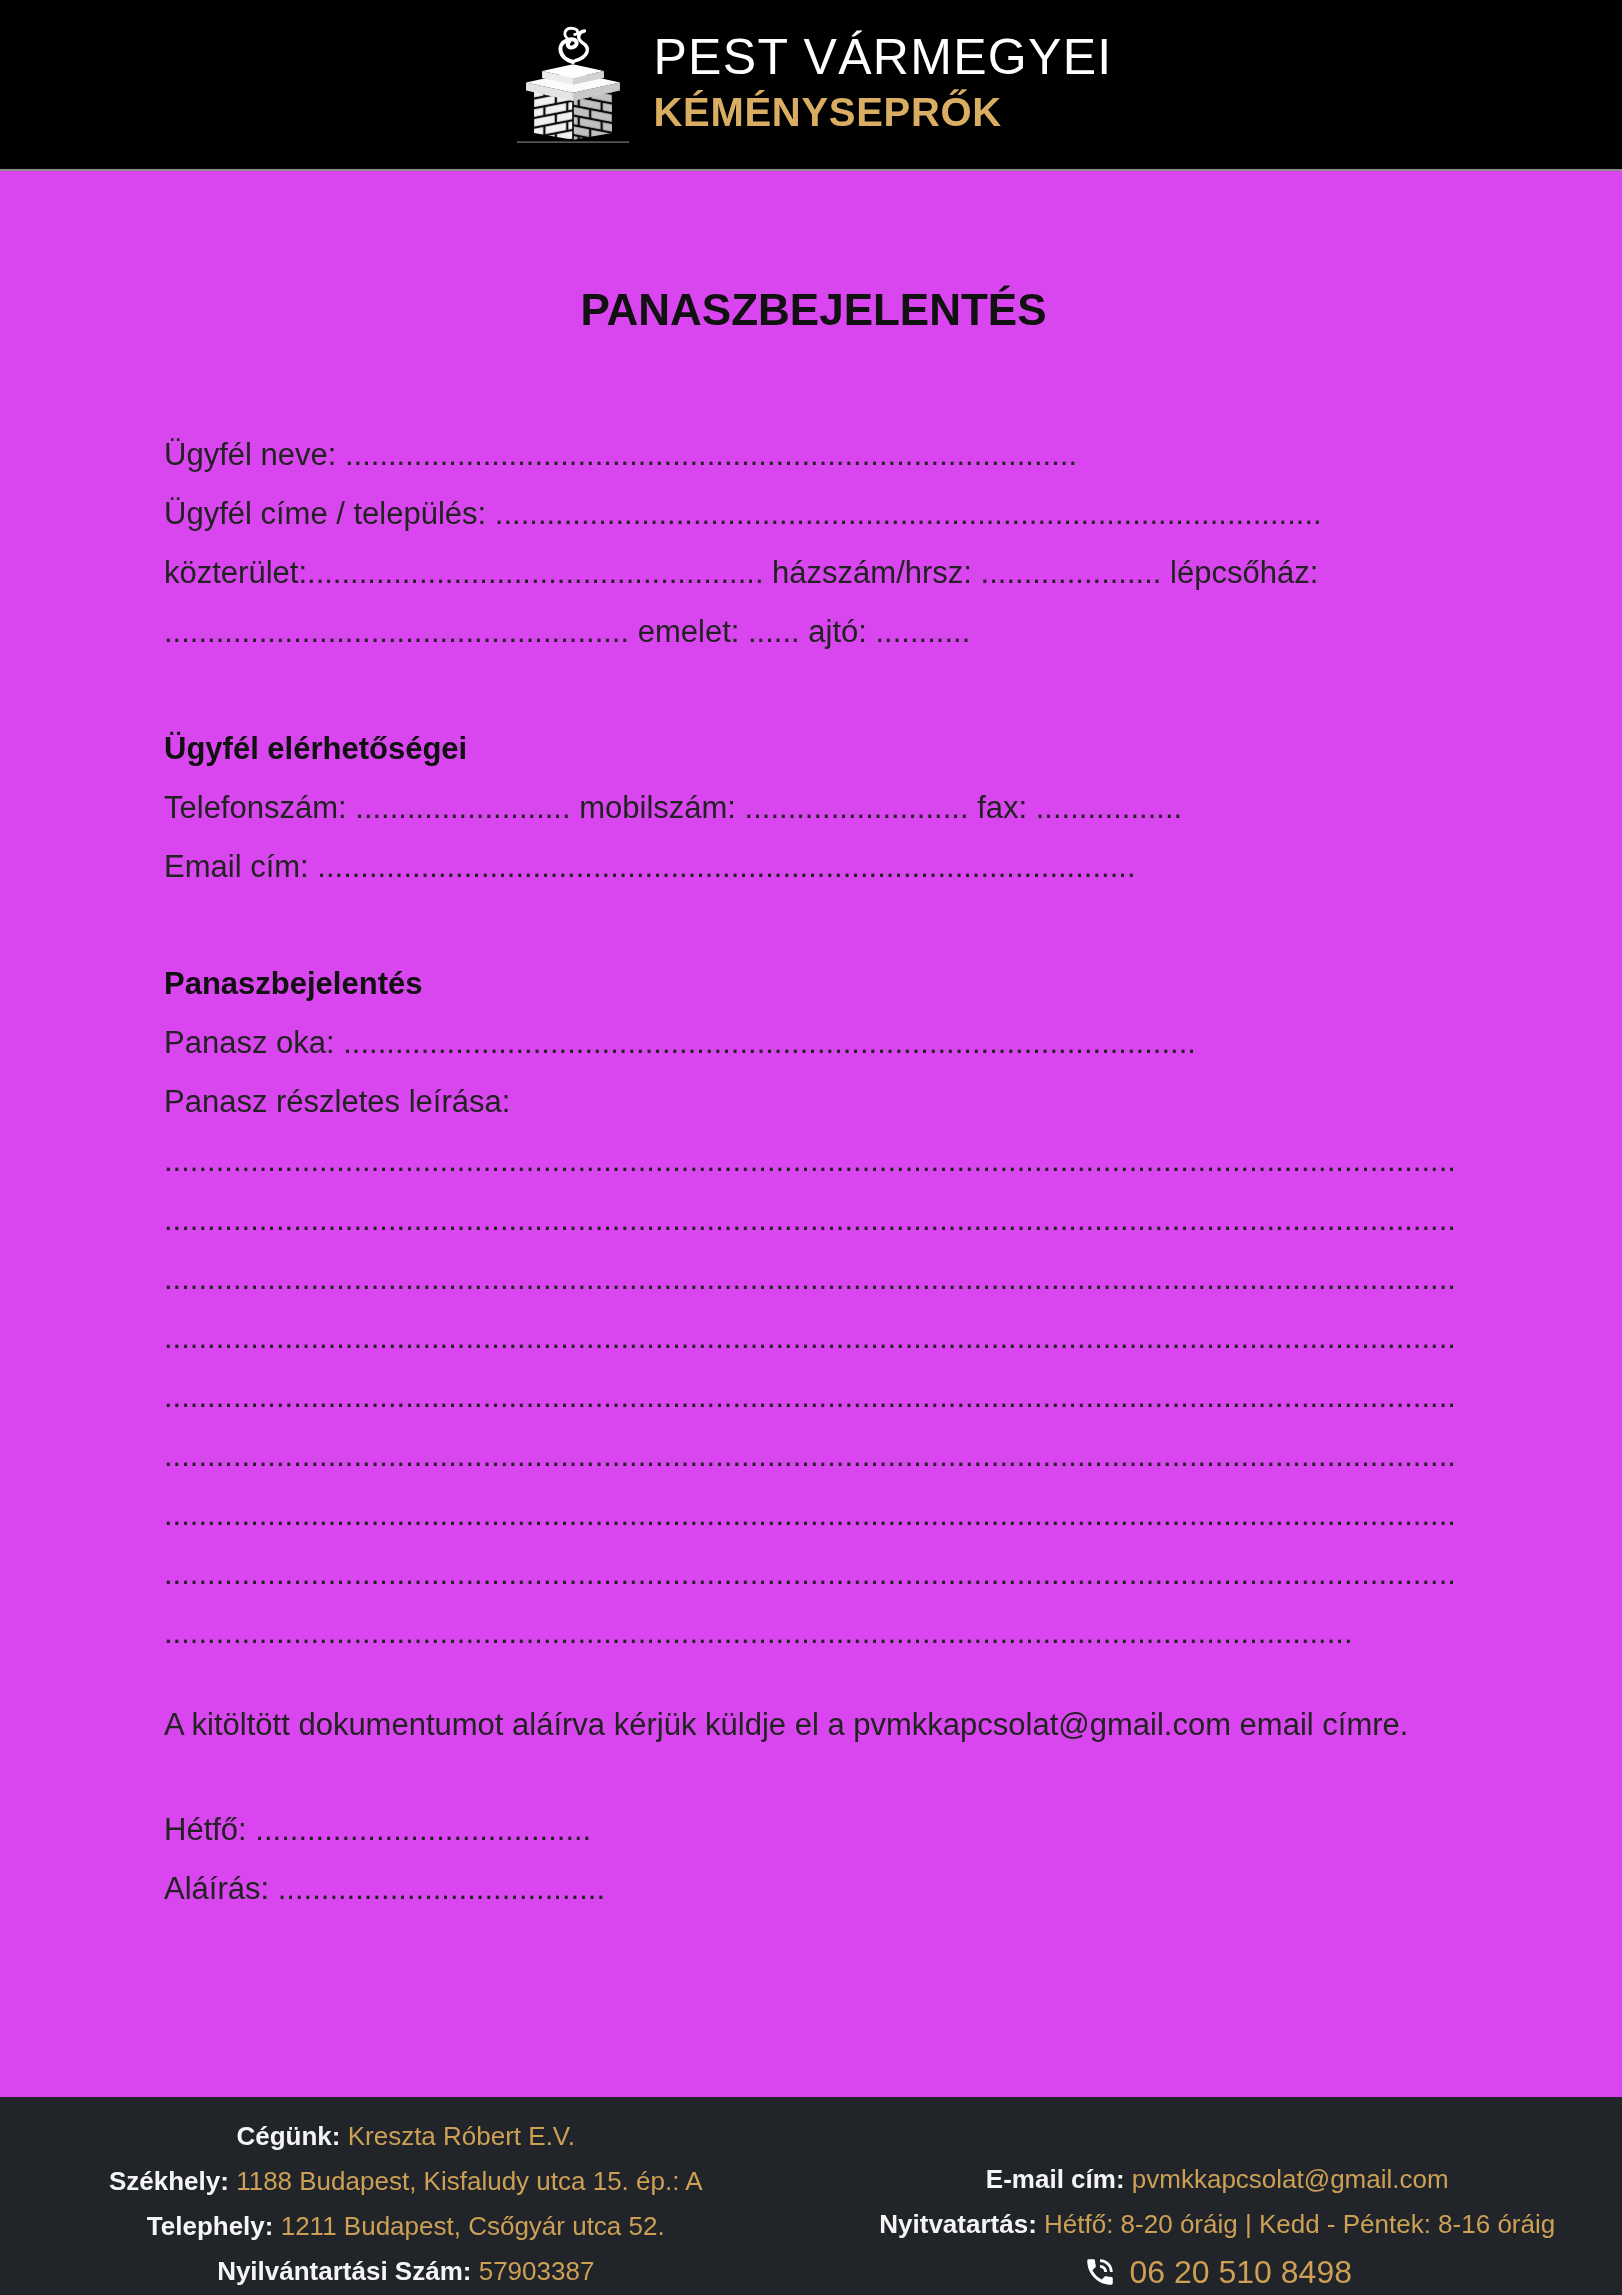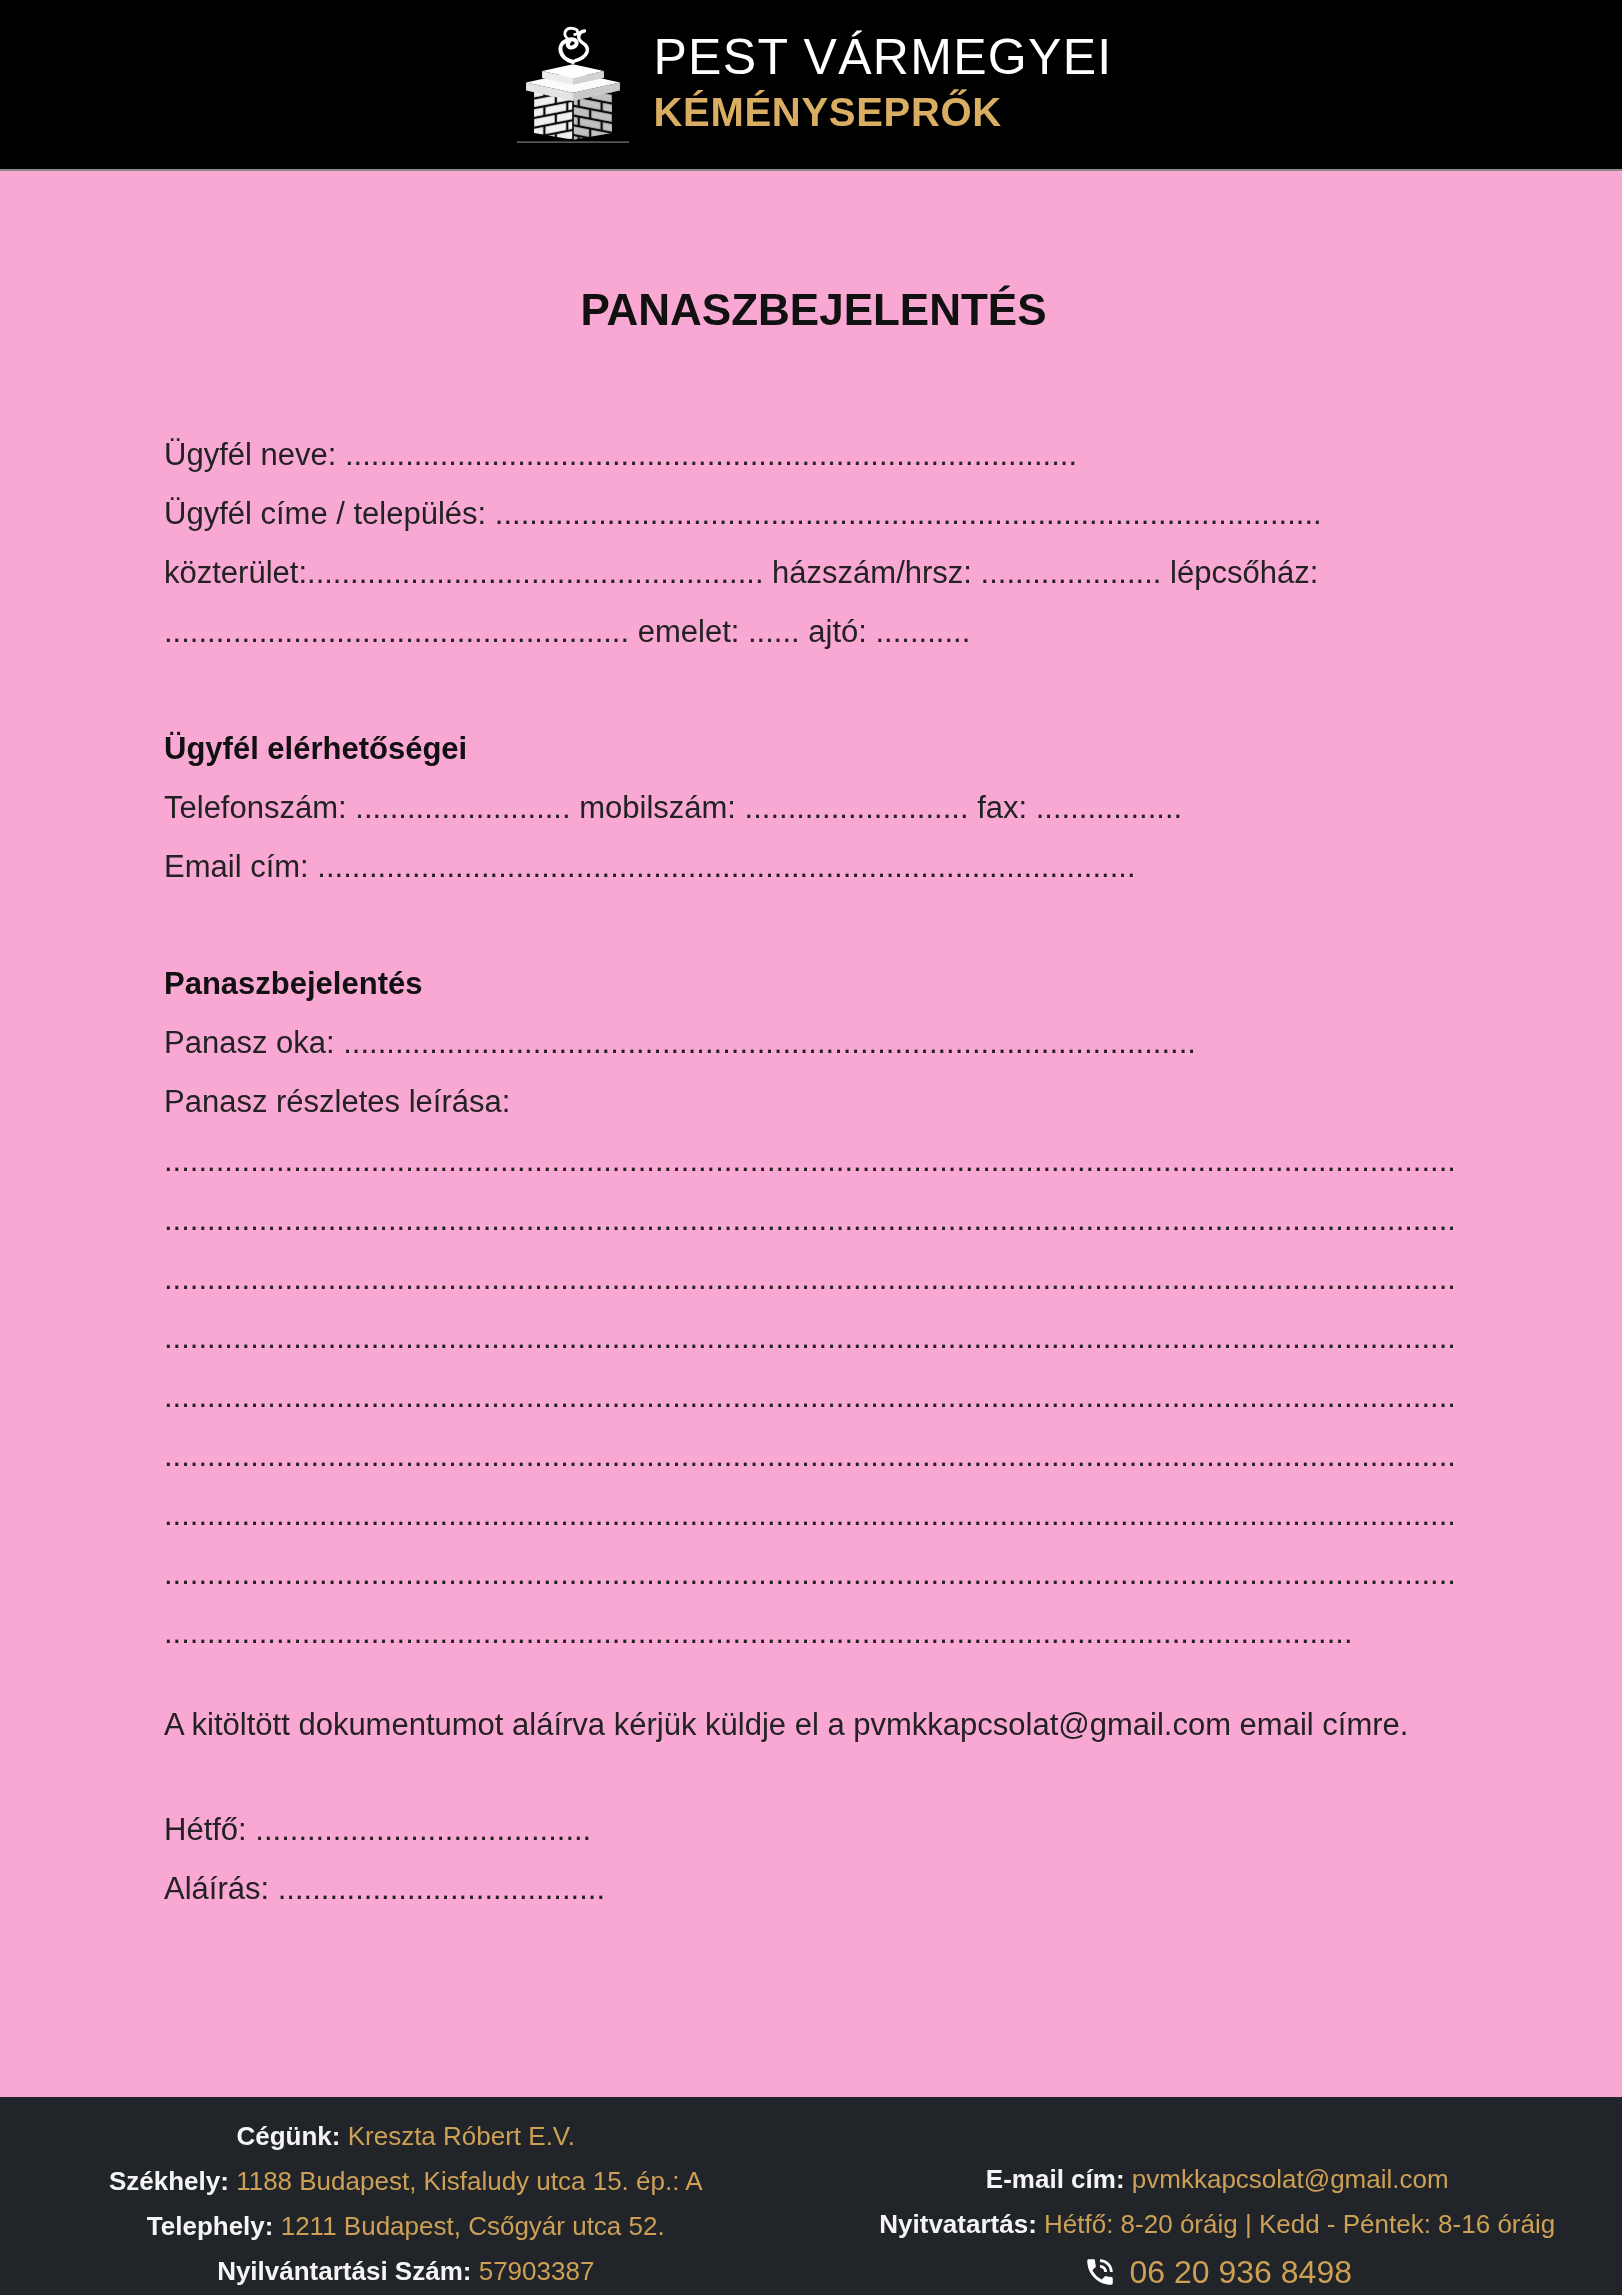--- a/index.html
+++ b/index.html
@@ -1,21 +1,21 @@
 <!DOCTYPE html>
 <html lang="hu" style="font-size:10.5px"><head>
 <meta charset="utf-8">
 <style>
   * { box-sizing: border-box; margin: 0; padding: 0; }
   html, body { background: #ffffff; }
   .page {
     position: relative;
     width: 1623px;
     height: 2295px;
-    background: #f9a8d4;
+    background: #d946ef;
     overflow: hidden;
     display: flex;
     flex-direction: column;
     font-family: "Liberation Sans", "DejaVu Sans", sans-serif;
     color: #222222;
   }
 
   
   .header {
     flex: 0 0 auto;
@@ -199,19 +199,19 @@
     </div>
     <div class="fcol fcol-right">
       <div class="frow"><span class="flabel">E-mail cím:</span> <span class="fvalue">pvmkkapcsolat@gmail.com</span></div>
       <div class="frow"><span class="flabel">Nyitvatartás:</span> <span class="fvalue">Hétfő: 8-20 óráig | Kedd - Péntek: 8-16 óráig</span></div>
       <div class="phone-row">
         <svg class="phone-icon" viewBox="0 0 24 24">
           <path fill="#ffffff" d="M6.62 10.79c1.44 2.83 3.76 5.14 6.59 6.59l2.2-2.21c.27-.27.67-.36 1.02-.24 1.12.37 2.33.57 3.57.57.55 0 1 .45 1 1V20c0 .55-.45 1-1 1-9.39 0-17-7.61-17-17 0-.55.45-1 1-1h3.5c.55 0 1 .45 1 1 0 1.25.2 2.45.57 3.57.11.35.03.74-.25 1.02l-2.2 2.2z"></path>
           <path fill="#ffffff" d="M19 12h2c0-4.97-4.03-9-9-9v2c3.87 0 7 3.13 7 7z"></path>
           <path fill="#ffffff" d="M15 12h2c0-2.76-2.24-5-5-5v2c1.66 0 3 1.34 3 3z"></path>
         </svg>
-        <span class="phone-number">06 20 936 8498</span>
+        <span class="phone-number">06 20 510 8498</span>
       </div>
     </div>
   </footer>
 
 </div>
 
 
 </body></html>

